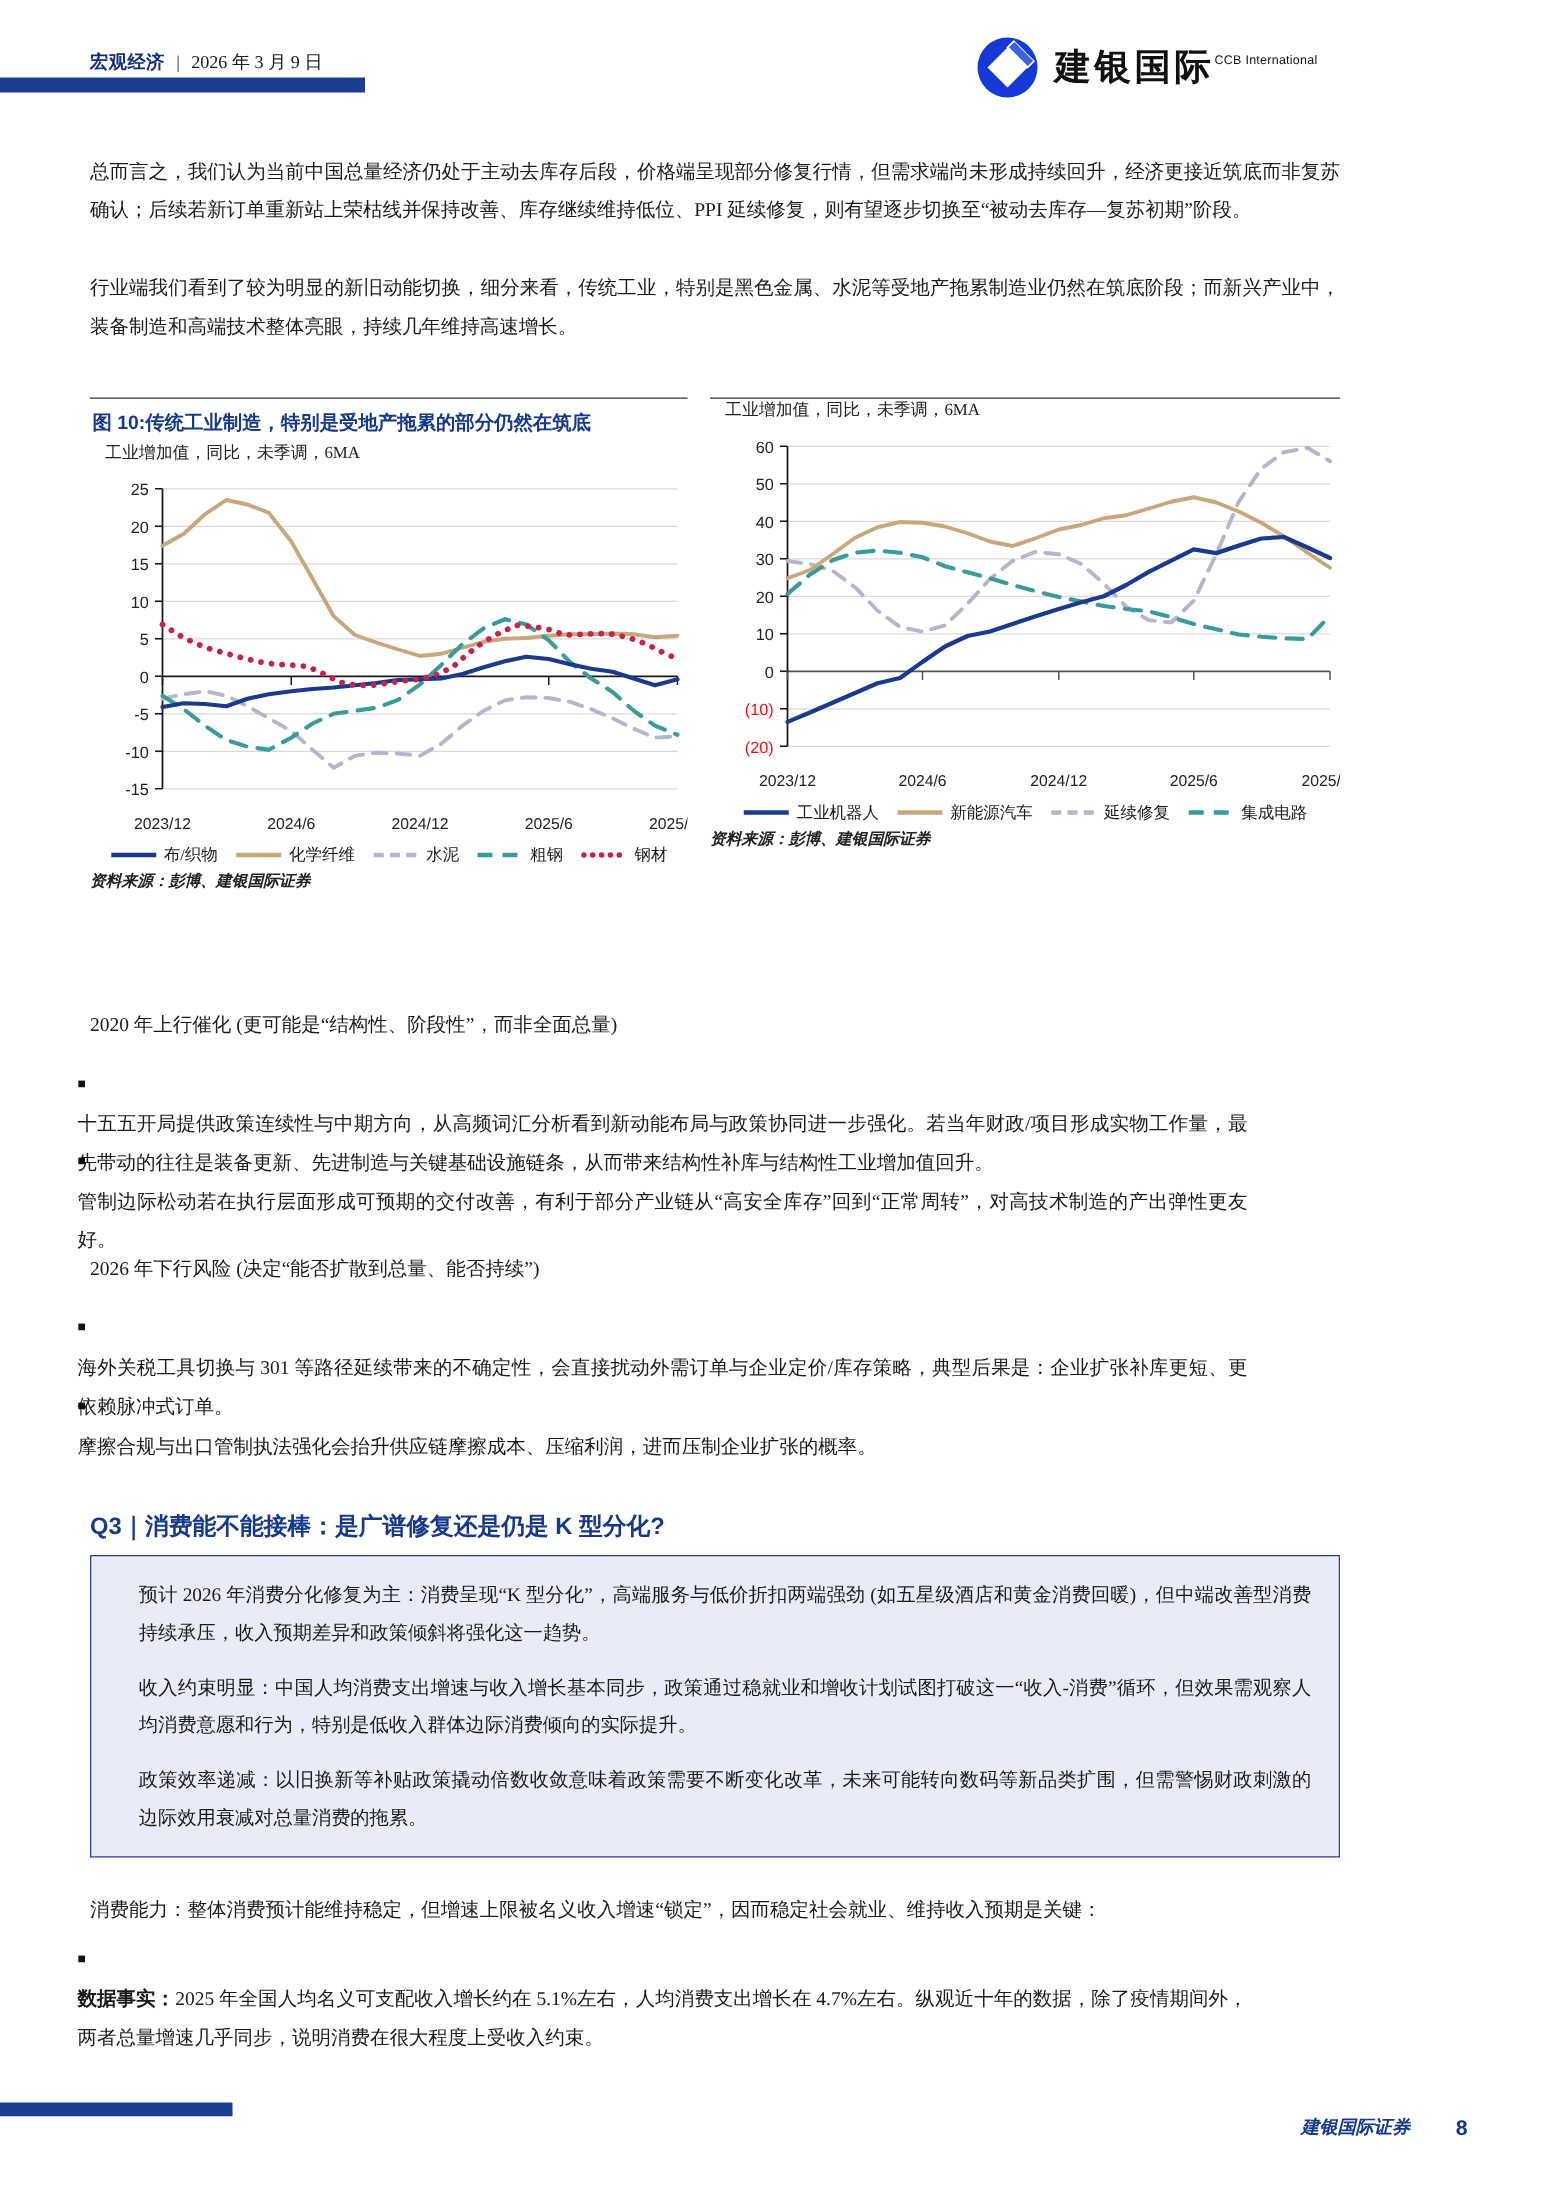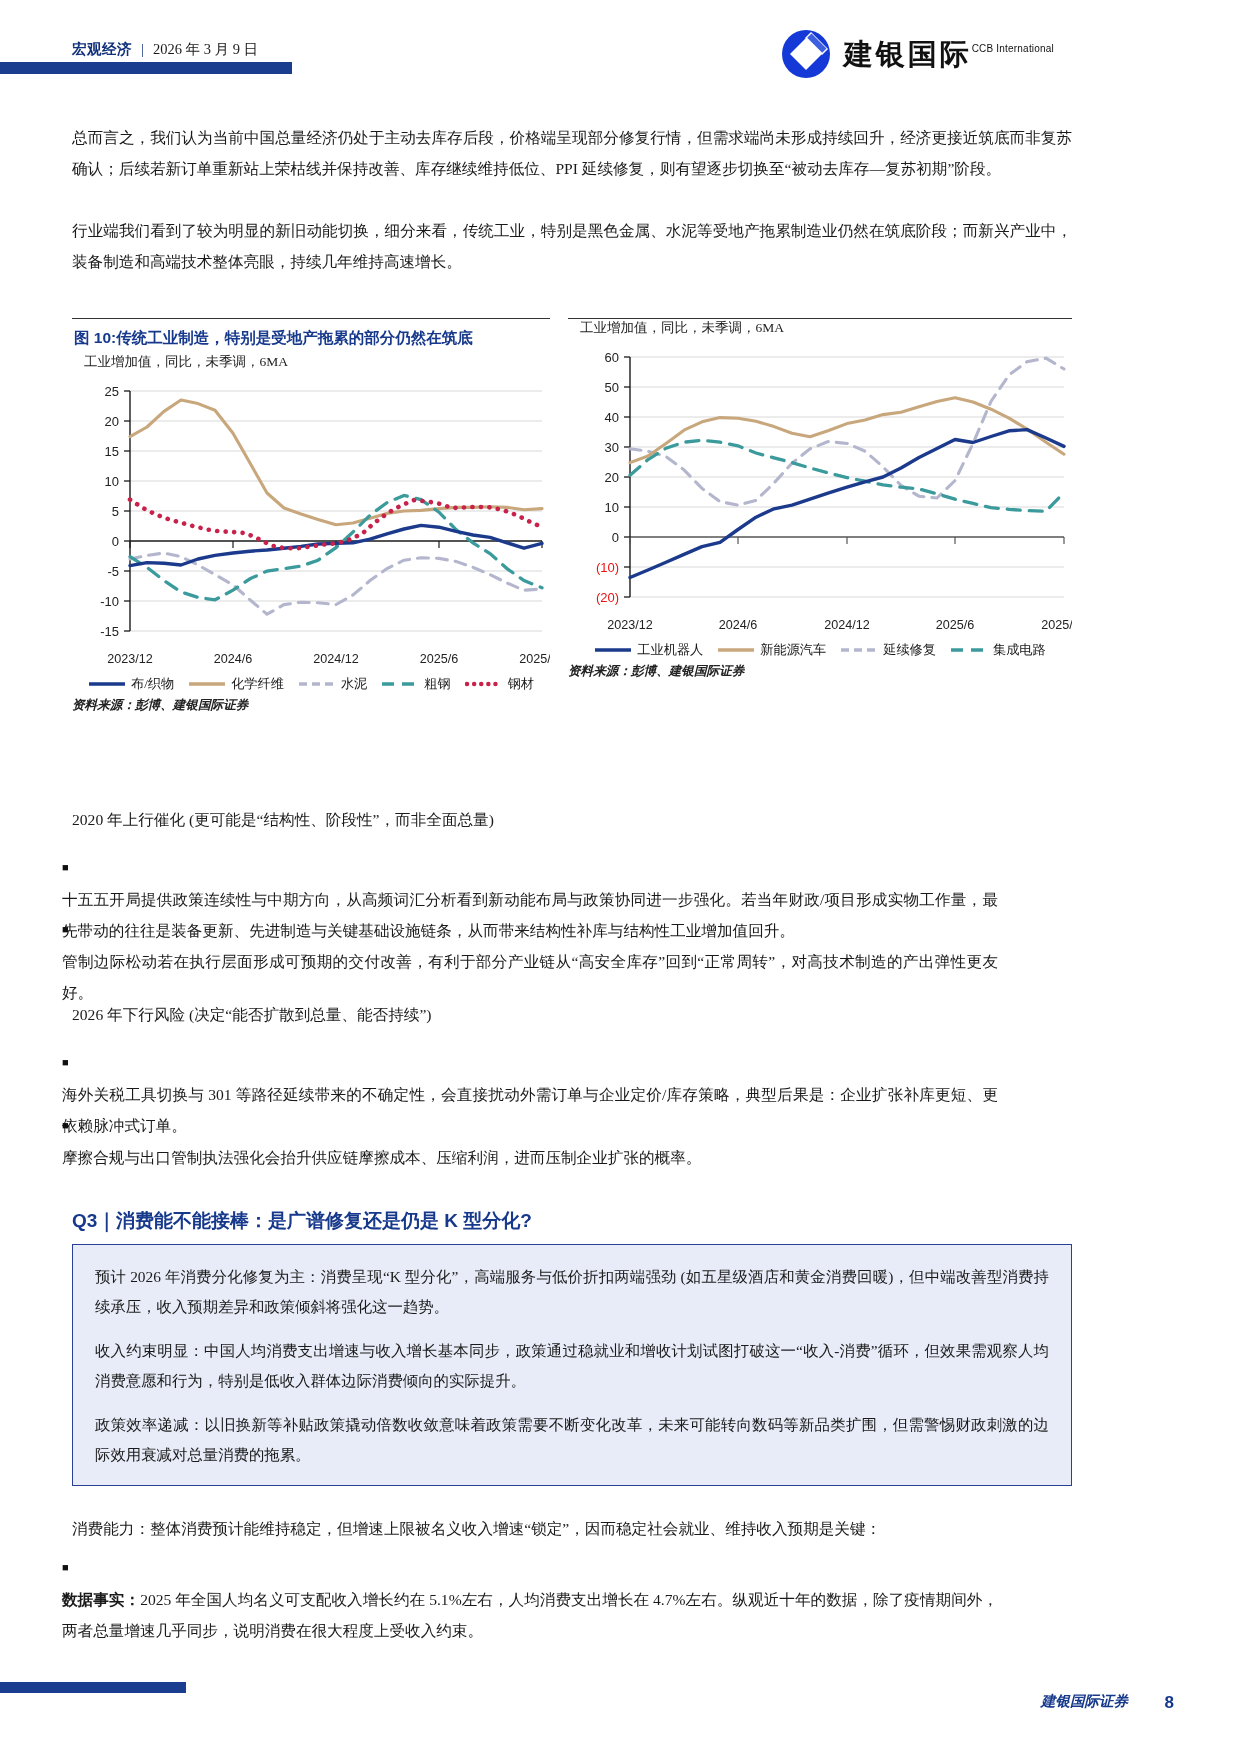--- a/index.html
+++ b/index.html
@@ -67,21 +67,21 @@
   }
   .bullet .bd { font-size:15.6px; line-height:31px; text-align:justify; text-justify:inter-ideograph;margin-top:32px; }
 
   
   .callout {
     position:absolute;
     background:#e8ecf8;
     border:1.6px solid #2b3f97;
     padding:17px 22px 15px 22px;
   }
-  .callout p { margin:0 0 14px 0; font-size:15.4px; line-height:30px; text-align:justify; text-justify:inter-ideograph; }
+  .callout p { margin:0 0 14px 16px; font-size:15.4px; line-height:30px; text-align:justify; text-justify:inter-ideograph; }
   .callout p:last-child { margin-bottom:0; }
 
   
   .footer-rule { position:absolute; left:0; bottom:60px; width:186px; height:11px; background:#1b3d8f; }
   .footer-brand {
     position:absolute; right:112px; bottom:42px;
     font-weight:bold; font-style:italic; font-size:14.5px; color:#17398c;
   }
   .footer-page {
     position:absolute; right:66px; bottom:40px;

